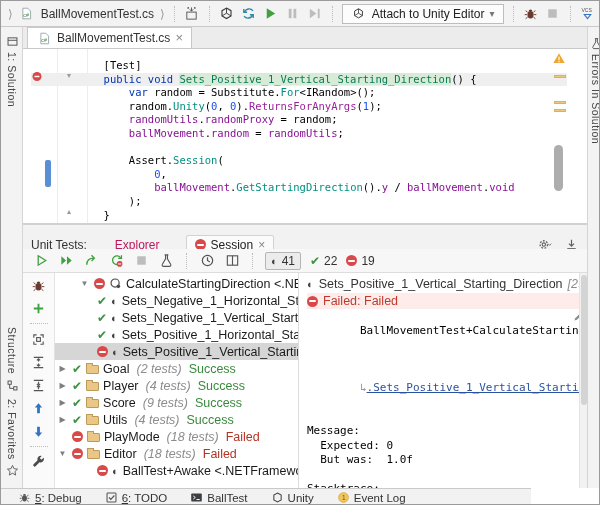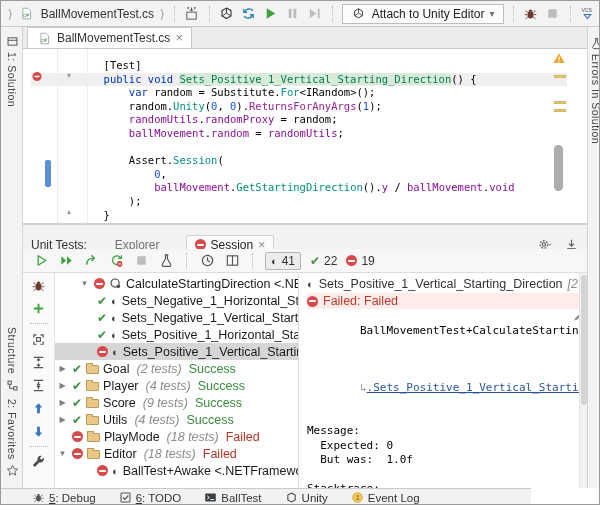--- a/index.html
+++ b/index.html
@@ -50,21 +50,21 @@
   #vcs-change-bar{position:absolute;left:22px;top:111px;width:6px;height:27px;background:#5A8FD6;border-radius:2px;}
   #ann-strip{position:absolute;right:18px;top:0;bottom:0;width:18px;}
   .ann-mark{position:absolute;left:3px;width:12px;height:3px;background:#EDCB7C;border:1px solid #D9B35B;}
   #scroll-thumb{position:absolute;left:3px;top:96px;width:9px;height:46px;background:#ADADAD;border-radius:5px;}
   
   #splitter{position:absolute;left:22px;top:222px;width:564px;height:2px;background:#D1D1D1;}
   
   #ut-header{position:absolute;left:22px;top:224px;width:564px;height:40px;background:#F2F2F2;
     border-bottom:1px solid #D5D5D5;display:flex;align-items:center;padding:0 8px;}
   #ut-label{color:#333;margin-right:22px;}
-  #tab-explorer{color:#737373;margin-right:20px;padding:18px 6px;}
+  #tab-explorer{color:#be185d;margin-right:20px;padding:18px 6px;}
   #tab-session{display:flex;align-items:center;gap:5px;background:#FBFBFB;border:1px solid #D2D2D2;
     padding:2px 8px;border-radius:2px;}
   #tab-session .close{color:#888;font-size:12px;}
   #ut-header-right{margin-left:auto;display:flex;align-items:center;gap:10px;}
   
   #ut-toolbar{position:absolute;left:22px;top:248px;width:564px;height:24px;background:#F7F7F7;
     border-bottom:1px solid #DDD;display:flex;align-items:center;padding:0 10px;gap:9px;}
   .counter{display:flex;align-items:center;gap:4px;font-size:12px;color:#333;}
   .counter.boxed{border:1px solid #B5B5B5;background:#ECECEC;border-radius:2px;padding:1px 5px;}
   .ic-test{font-size:11px;color:#424242;flex:none;}
@@ -100,21 +100,21 @@
   .mono-line{font-family:"DejaVu Sans Mono","Liberation Mono",monospace;font-size:11px;line-height:14.3px;
     white-space:pre;color:#000;}
   #out-link1{position:relative;padding-right:18px;}
   #out-link1 .ic{position:absolute;right:2px;top:0;width:13px;height:13px;}
   .wrap-arrow{color:#9a9a9a;}
   #out-link2 a{color:#2A52A0;text-decoration:underline;}
   #out-scroll{position:absolute;right:0;top:0;bottom:0;width:8px;background:#F2F2F2;border-left:1px solid #E4E4E4;}
   #out-scroll .thumb{position:absolute;left:1px;top:2px;width:6px;height:130px;background:#D4D4D4;border-radius:3px;}
   
   #status-bar{position:absolute;left:0;top:487px;width:530px;height:18px;background:#F2F2F2;
-    border-top:1px solid #C9C9C9;display:flex;align-items:center;padding-left:26px;gap:13px;}
+    border-top:1px solid #C9C9C9;display:flex;align-items:center;padding-left:12px;gap:13px;}
   .sb-item{display:flex;align-items:center;gap:4px;font-size:11.5px;color:#333;padding:1px 5px;border-radius:2px;height:16px;}
   .sb-item.sel{background:#CDCDCD;}
   .sb-ic{display:inline-flex;width:13px;height:13px;}
   .sb-ic svg{width:13px;height:13px;}
   u{text-decoration:underline;}
 </style>
 </head>
 <body>
 
 <div id="app">

